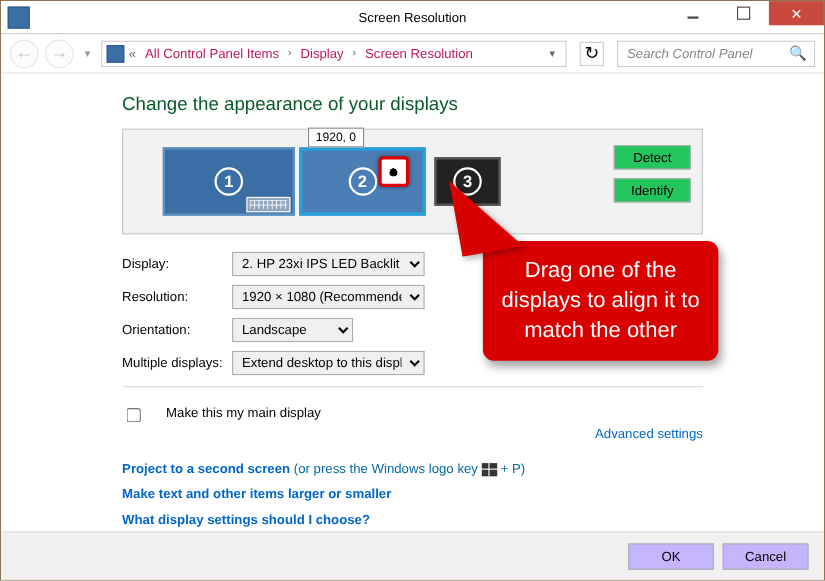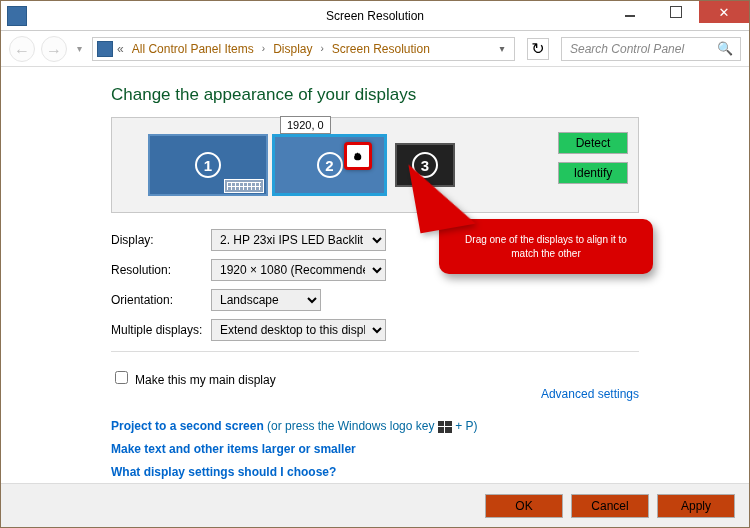--- a/index.html
+++ b/index.html
@@ -18,21 +18,21 @@
   .win-btn.close::before { content:"✕"; font-size:13px; }
 
   
   .navbar { height:36px; background:#fff; border-bottom:1px solid #dcdcdc; display:flex; align-items:center; padding:0 8px; gap:6px; }
   .nav-arrow { width:26px; height:26px; border:1px solid #ccc; border-radius:50%; display:flex; align-items:center; justify-content:center; color:#888; background:#fafafa; cursor:pointer; }
   .nav-arrow.disabled { opacity:.5; }
   .nav-dropdown-arrow { color:#999; font-size:10px; padding:0 4px; }
   .breadcrumb { flex:1; border:1px solid #ccc; height:24px; display:flex; align-items:center; padding:0 4px; font-size:12px; gap:2px; background:#fff; }
   .bc-icon { width:16px; height:16px; background:#3a6ea5; border:1px solid #2a5a8a; }
   .bc-sep { color:#666; padding:0 2px; font-size:10px; }
-  .bc-item { padding:2px 4px; color:#a16207; cursor:pointer; white-space:nowrap; }
+  .bc-item { padding:2px 4px; color:#be185d; cursor:pointer; white-space:nowrap; }
   .bc-leading { color:#666; padding:0 2px; }
   .bc-drop { width:16px; text-align:center; color:#666; font-size:10px; }
   .refresh-btn { width:22px; height:22px; border:1px solid #ccc; display:flex; align-items:center; justify-content:center; margin-left:6px; cursor:pointer; }
   .search-box { width:180px; height:24px; border:1px solid #ccc; display:flex; align-items:center; padding:0 6px; font-size:12px; color:#888; margin-left:6px; }
   .search-box input { border:none; outline:none; width:100%; font-size:12px; color:#444; }
   .search-box input::placeholder { color:#888; font-style:italic; }
   .search-icon { color:#888; font-size:13px; }
 
   
   .content { background:#fff; padding:18px 110px 0 110px; height:418px; overflow:hidden; }
@@ -54,36 +54,36 @@
 
   .form { margin-top:16px; }
   .form-row { display:flex; align-items:center; margin-bottom:8px; font-size:12px; }
   .form-row label { width:100px; }
   .form-row select { font-size:12px; border:1px solid #adadad; padding:2px 4px; background:#efefef; height:22px; }
   .sel-display { width:175px; }
   .sel-res { width:175px; }
   .sel-orient { width:110px; }
   .sel-multi { width:175px; }
 
-  .checkbox-row { margin-top:8px; font-size:12px; display:flex; align-items:flex-end; gap:4px; }
+  .checkbox-row { margin-top:8px; font-size:12px; display:flex; align-items:flex-start; gap:20px; }
   .adv-link { float:right; color:#0066cc; font-size:12px; cursor:pointer; }
   hr.sep { border:none; border-top:1px solid #dcdcdc; margin:10px 0 8px 0; }
 
   .links { font-size:12px; line-height:1.9; }
   .links a { color:#0066cc; text-decoration:none; cursor:pointer;font-weight:bold; }
   .links .grey { color:#0369a1; }
   .winkey { display:inline-block; width:14px; height:12px; background:#333; vertical-align:middle; position:relative;}
   .winkey::before{content:"";position:absolute;inset:0;background:linear-gradient(#fff,#fff) center/1px 100% no-repeat, linear-gradient(#fff,#fff) center/100% 1px no-repeat;}
 
   
   .footer { position:absolute; bottom:0; left:0; right:0; height:44px; background:#f0f0f0; border-top:1px solid #dcdcdc; display:flex; justify-content:flex-end; align-items:center; padding-right:14px; gap:8px; }
-  .footer button { width:78px; height:24px; font-size:12px; border:1px solid #adadad; background:#c2410c; cursor:pointer; }
+  .footer button { width:78px; height:24px; font-size:12px; border:1px solid #adadad; background:#c4b5fd; cursor:pointer; }
 
   
-  .callout { position:absolute; top:218px; left:438px; width:214px; background:#d90000; color:#fff; border-radius:10px; padding:14px 14px; font-size:10px; text-align:center; line-height:1.35; box-shadow:3px 5px 8px rgba(0,0,0,.35); z-index:20; }
+  .callout { position:absolute; top:218px; left:438px; width:214px; background:#d90000; color:#fff; border-radius:10px; padding:14px 14px; font-size:20px; text-align:center; line-height:1.35; box-shadow:3px 5px 8px rgba(0,0,0,.35); z-index:20; }
   .callout-tail { position:absolute; width:0; height:0; top:-60px; left:-25px; border-left:0 solid transparent; border-right:56px solid transparent; border-bottom:70px solid #d90000; transform:rotate(-10deg); filter:drop-shadow(2px 3px 3px rgba(0,0,0,.3));}
 </style>
 </head>
 <body>
 
 <div class="window">
 
   <div class="titlebar">
     <span class="title-icon"></span>
     <span class="title-text">Screen Resolution</span>
@@ -177,21 +177,20 @@
         <a>Project to a second screen</a><span class="grey"><span> (or press the Windows logo key </span><span class="winkey"></span><span> + P)</span></span>
       </div>
       <div><a>Make text and other items larger or smaller</a></div>
       <div><a>What display settings should I choose?</a></div>
     </div>
   </div>
 
   <div class="footer">
     <button>OK</button>
     <button>Cancel</button>
-    <button>Apply</button>
   </div>
 
   <div class="callout">
     <div class="callout-tail"></div>
     <span>Drag one of the displays to align it to match the other</span>
   </div>
 
 </div>
 
 </body></html>

